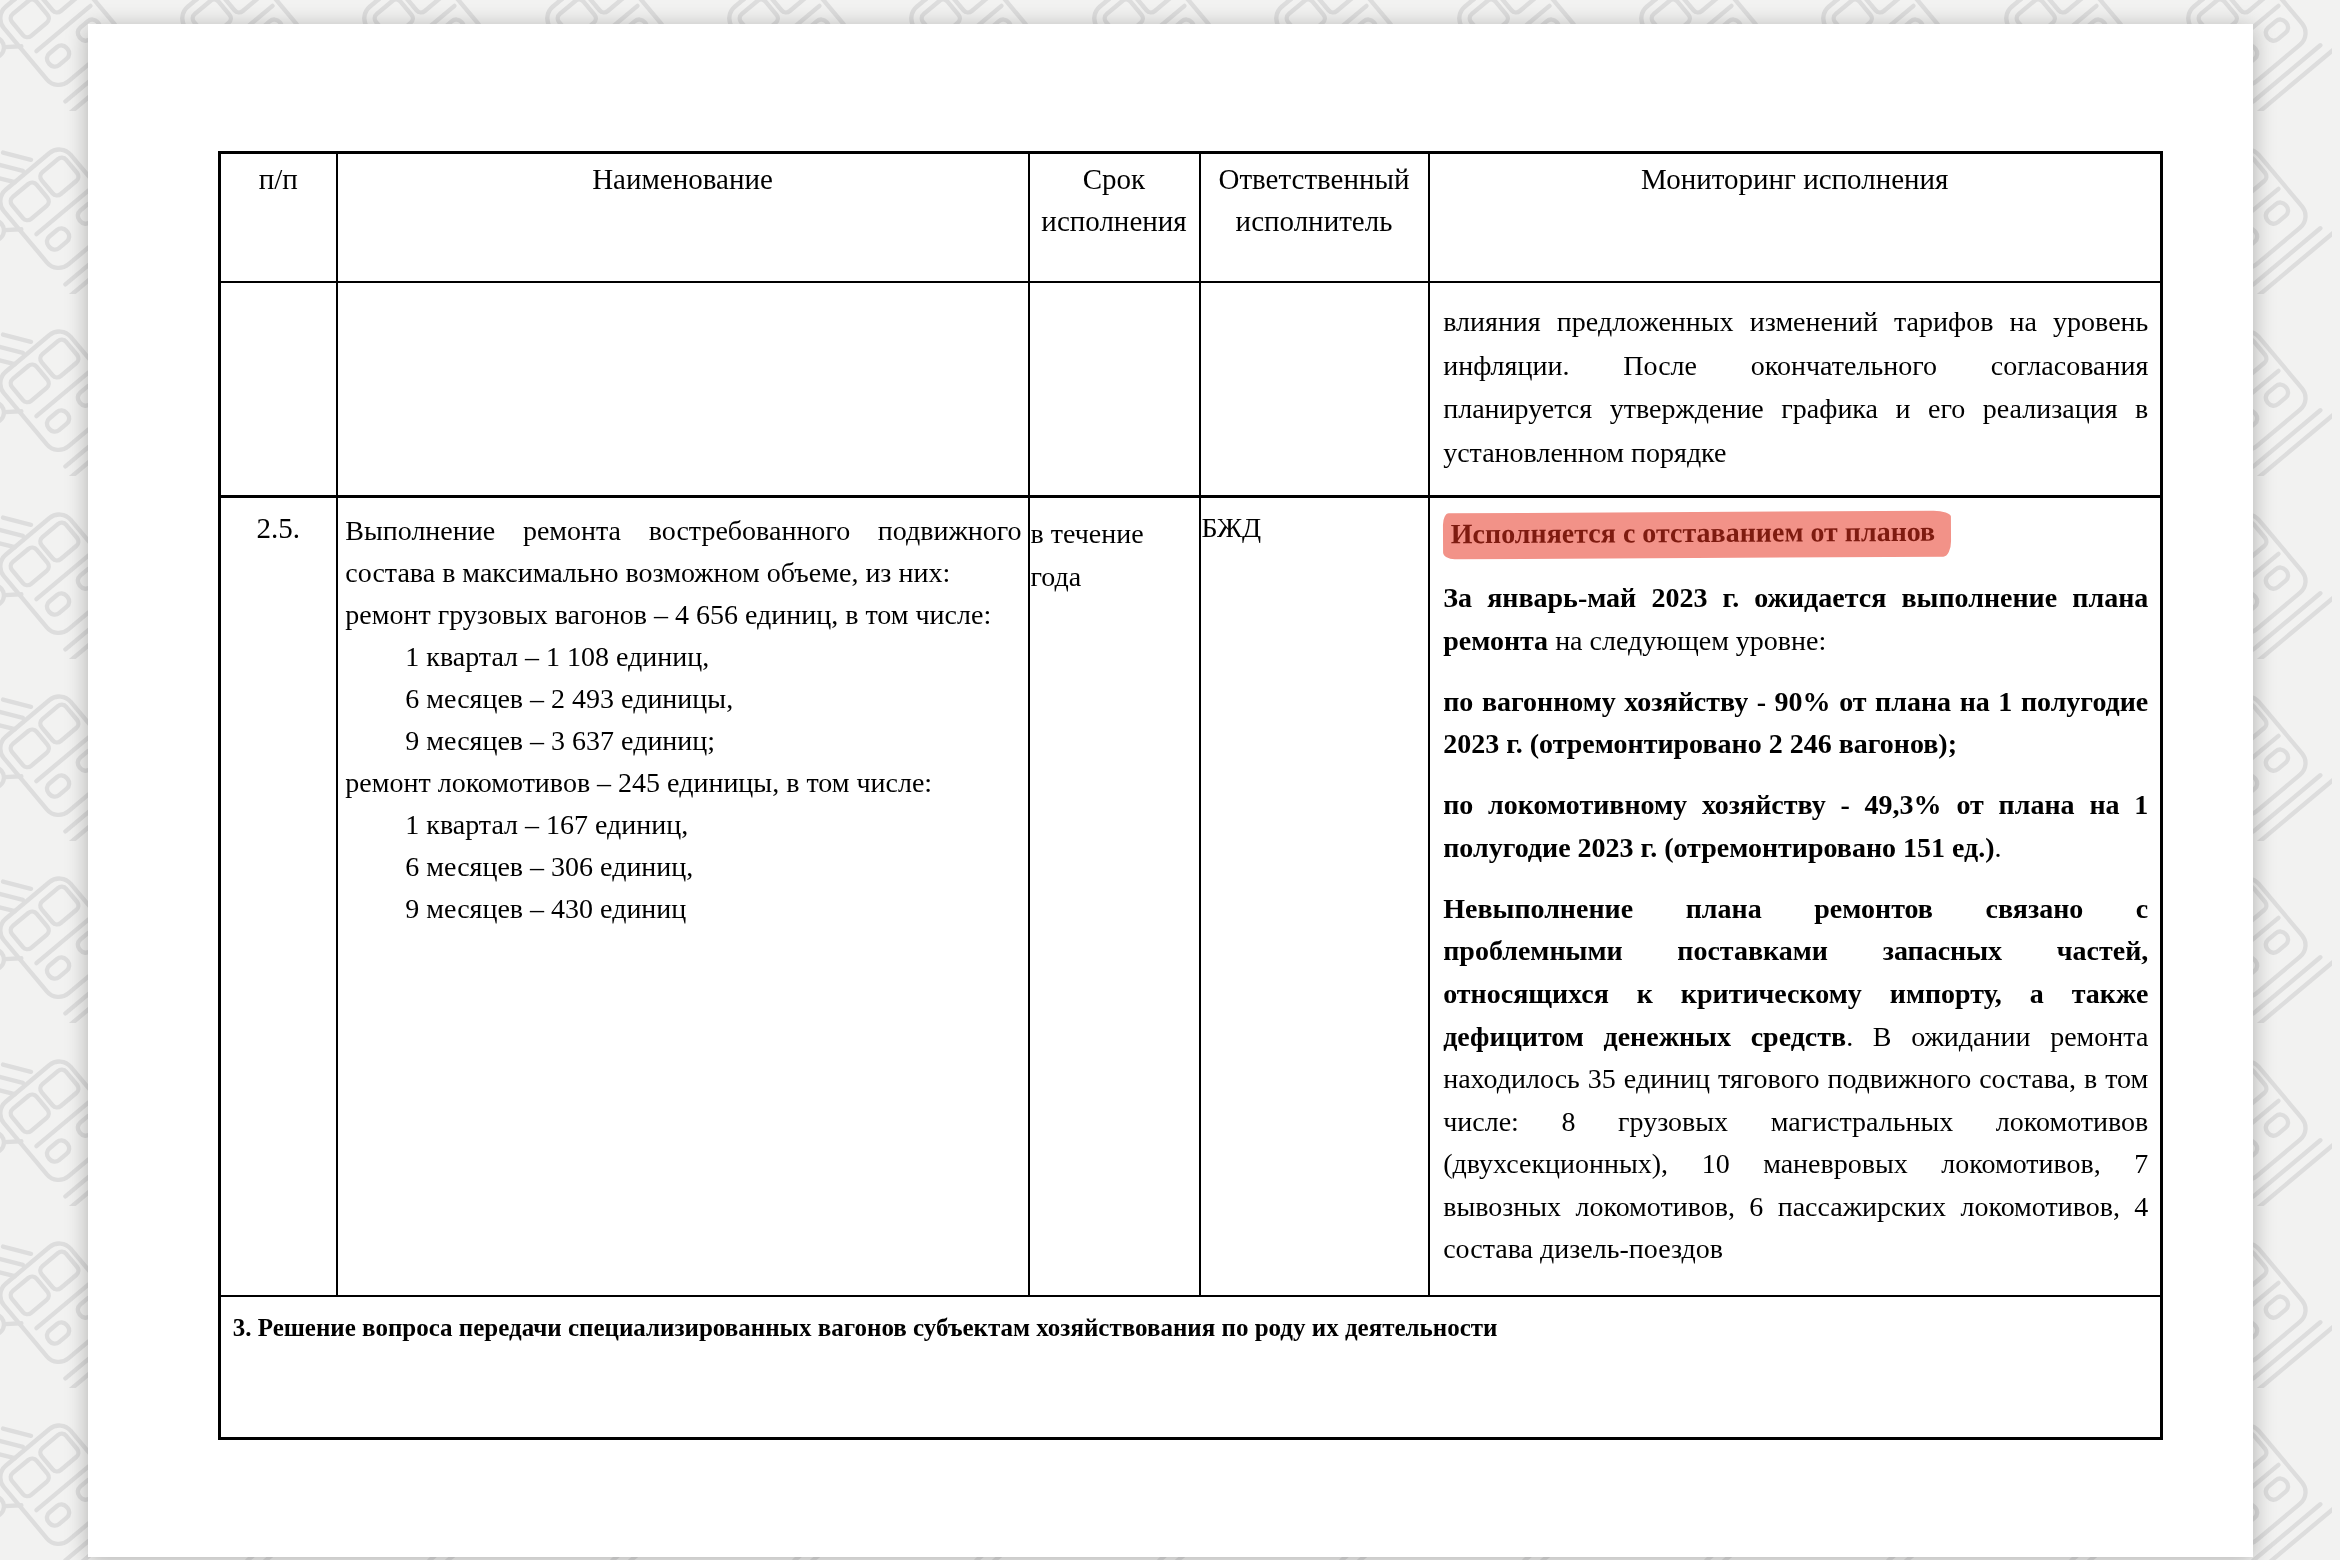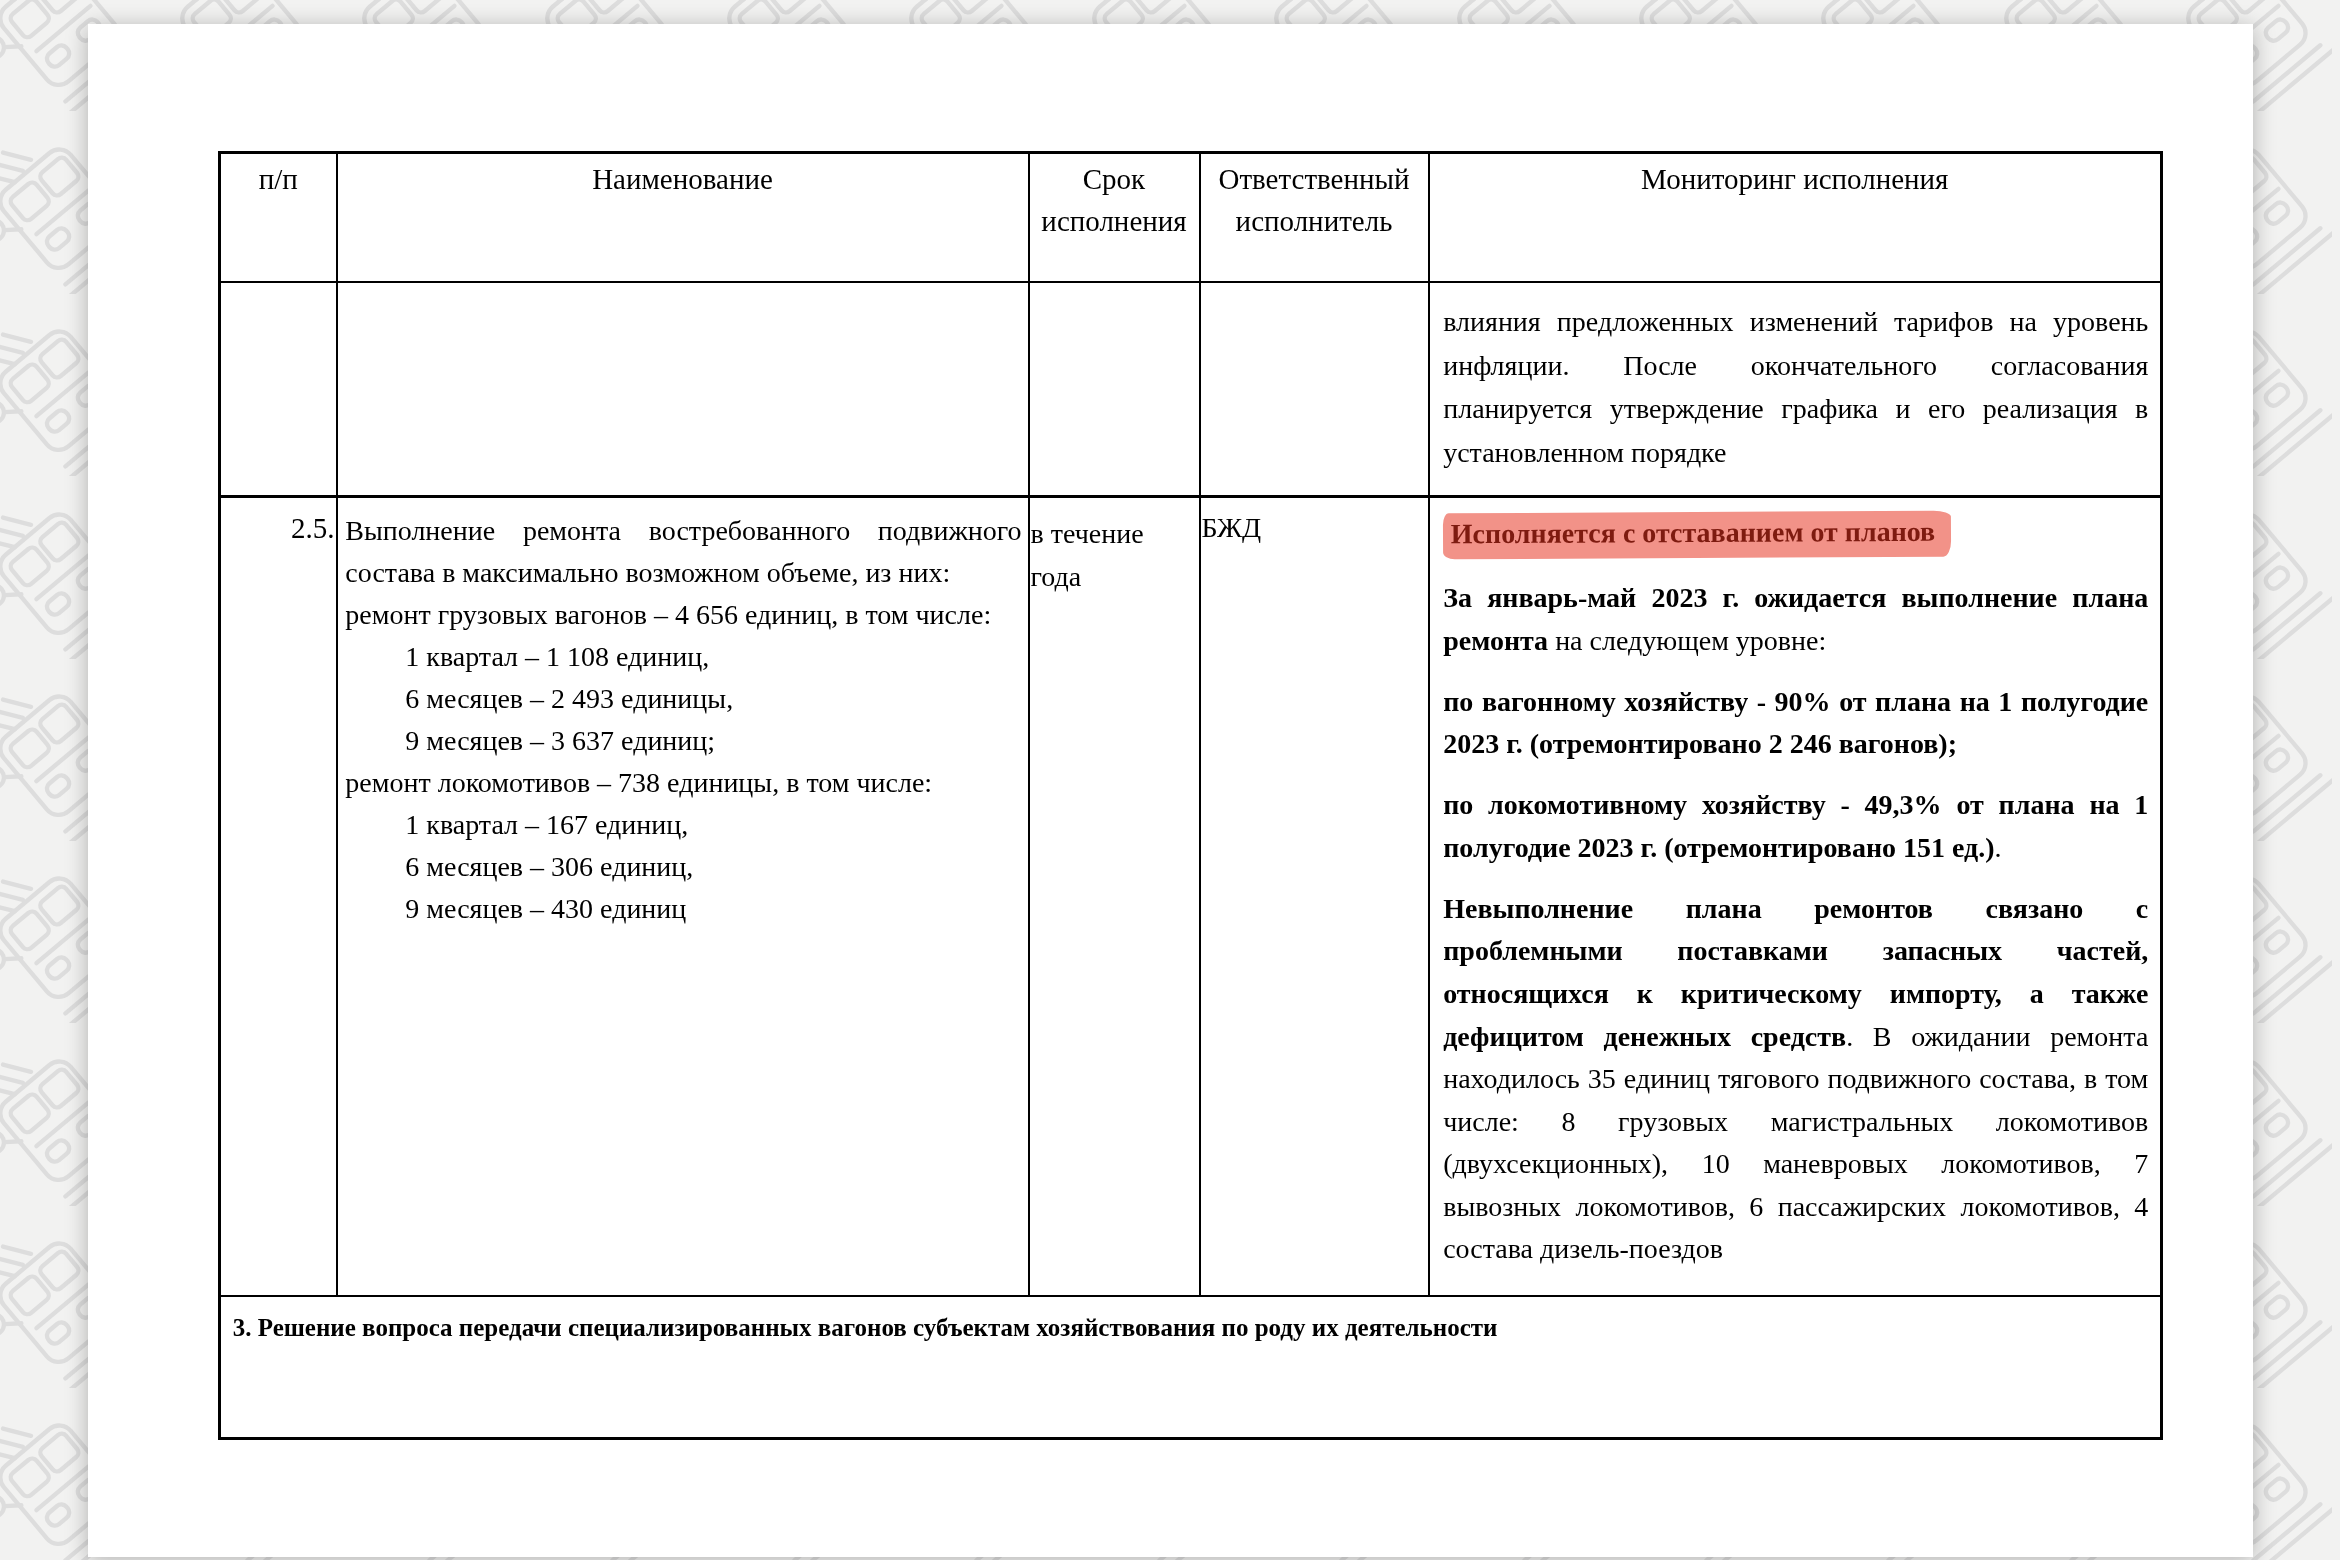--- a/index.html
+++ b/index.html
@@ -40,21 +40,21 @@
   }
   thead th{
     vertical-align:middle;text-align:center;
     font-weight:normal;font-size:29px;line-height:1.45;
     height:119px;padding:3.9px 5.9px;
   }
   thead th{border-bottom:3.9px solid #000;}
   tr.row-cont td{border-bottom:3.9px solid #000;height:191px;margin-top:44px;}
   tr.row-main td{border-bottom:2px solid #000;}
 
-  td.c-num{text-align:right;font-size:29px;padding-top:13.7px;}
+  td.c-num{text-align:center;font-size:29px;padding-top:13.7px;}
   td.c-name{font-size:28px;padding:11.7px 5.9px 9.8px 7.8px;}
   .np{text-align:justify;line-height:1.5;}
   .np.indent{padding-left:60px;text-align:left;}
   td.c-term{text-align:left;font-size:28px;line-height:1.55;padding-top:13.7px;}
   td.c-resp{text-align:left;font-size:28px;padding-top:13.7px;}
   td.c-mon{font-size:28px;padding:11.7px 11.7px 7.8px 13.7px;}
   .cont-text{margin:5.9px 0 0;text-align:justify;line-height:1.55;}
 
   .status-wrap{margin:2px 0 19.5px;}
   .status{
@@ -1747,21 +1747,21 @@
       </tr>
       <tr class="row-main">
         <td class="c-num">2.5.</td>
         <td class="c-name">
           <div>
               <div class="np">Выполнение ремонта востребованного подвижного состава в максимально возможном объеме, из них:</div>
               <div class="np">ремонт грузовых вагонов – 4 656 единиц, в том числе:</div>
               <div class="np indent">1 квартал – 1 108 единиц,</div>
               <div class="np indent">6 месяцев – 2 493 единицы,</div>
               <div class="np indent">9 месяцев – 3 637 единиц;</div>
-              <div class="np">ремонт локомотивов – 738 единицы, в том числе:</div>
+              <div class="np">ремонт локомотивов – 245 единицы, в том числе:</div>
               <div class="np indent">1 квартал – 167 единиц,</div>
               <div class="np indent">6 месяцев – 306 единиц,</div>
               <div class="np indent">9 месяцев – 430 единиц</div>
             </div>
         </td>
         <td class="c-term">в течение года</td>
         <td class="c-resp">БЖД</td>
         <td class="c-mon">
           <div class="status-wrap">
             <span class="status" style="background: rgb(242, 146, 136); color: rgb(126, 27, 16);">Исполняется с отставанием от планов</span>

